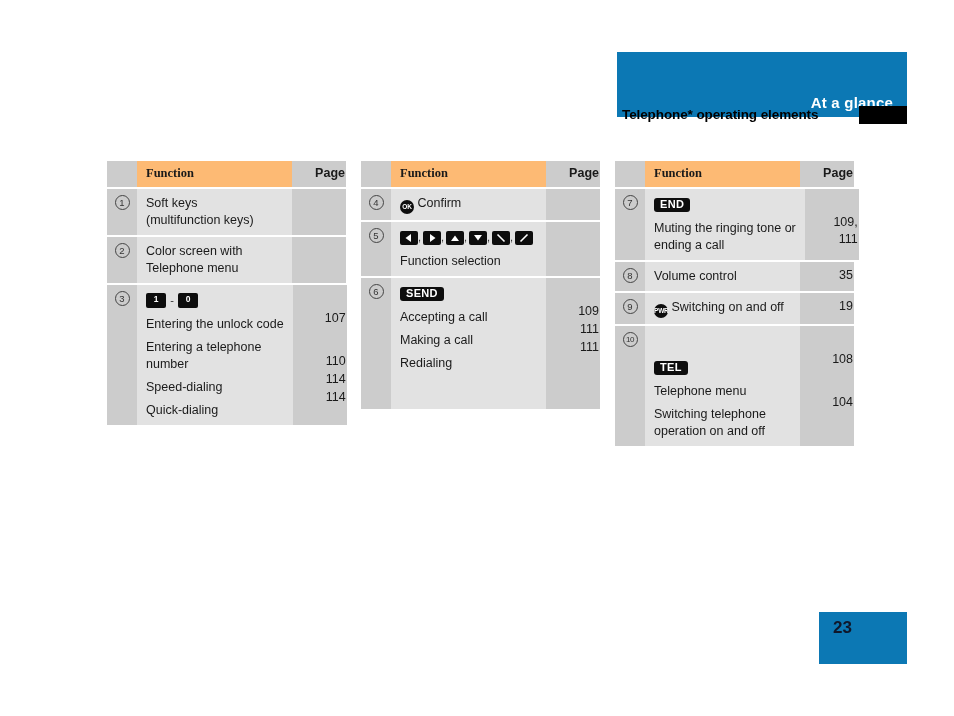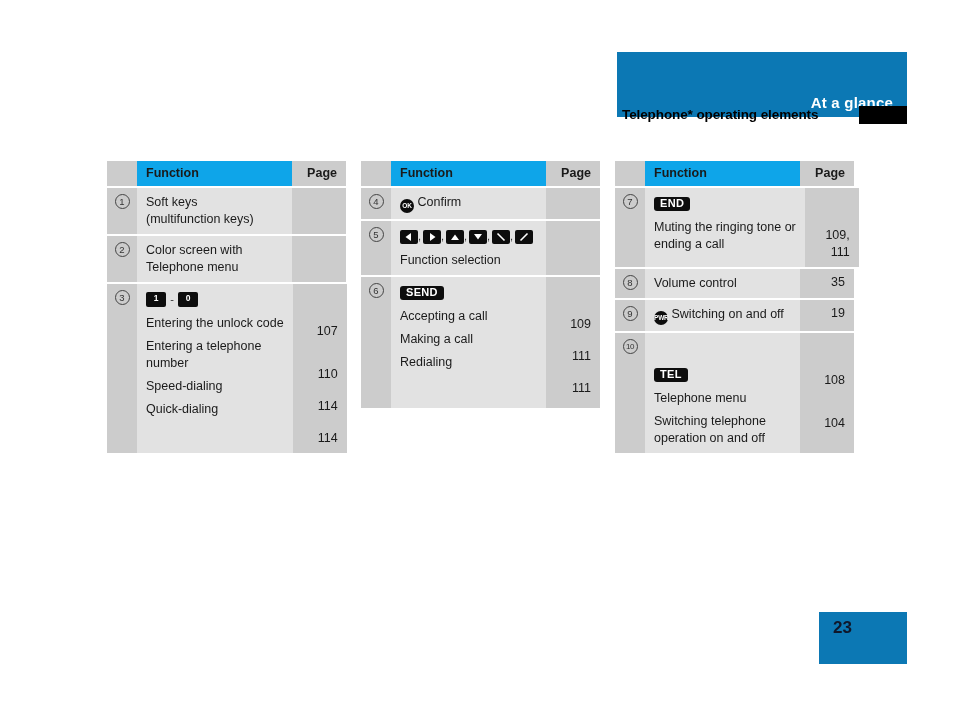--- a/index.html
+++ b/index.html
@@ -93,27 +93,27 @@
     flex: 1;
     background: #e2e2e2;
     padding: 6px 9px 6px 9px;
     box-sizing: border-box;
   }
   .cell-pg {
     width: 54px;
     min-width: 54px;
     background: #cccccc;
     box-sizing: border-box;
-    padding: 5px 9px 6px 0;
+    padding: 5px 1px 6px 0;
     text-align: right;
     position: relative;
   }
 
   .hdr .cell-num { background: #cccccc; padding-top: 0; }
-  .hdr .cell-fn  { background: #0ea5e9; font-weight: bold; padding: 5px 9px 6px 9px; }
+  .hdr .cell-fn  { background: #fdba74; font-weight: bold; padding: 5px 9px 6px 9px; font-family: Liberation Serif, serif; }
   .hdr .cell-pg  { background: #cccccc; font-weight: bold; }
 
   
   .circnum {
     display: inline-block;
     width: 15px;
     height: 15px;
     line-height: 13px;
     border: 1px solid #444;
     border-radius: 50%;
@@ -126,21 +126,21 @@
 
   
   .fline {
     line-height: 17px;
     white-space: nowrap;
   }
   .fline.sp { margin-top: 6px; }
   .pline {
     line-height: 17px;
   }
-  .pline.sp { margin-top: 15px; }
+  .pline.sp { margin-top: 1px; }
   .pgspacer { height: 17px; }
   .pgspacer.sp { margin-top: 9px; }
 
   
   .keybadge {
     display: inline-block;
     background: #0d0d0d;
     color: #ffffff;
     font-size: 11px;
     font-weight: bold;

